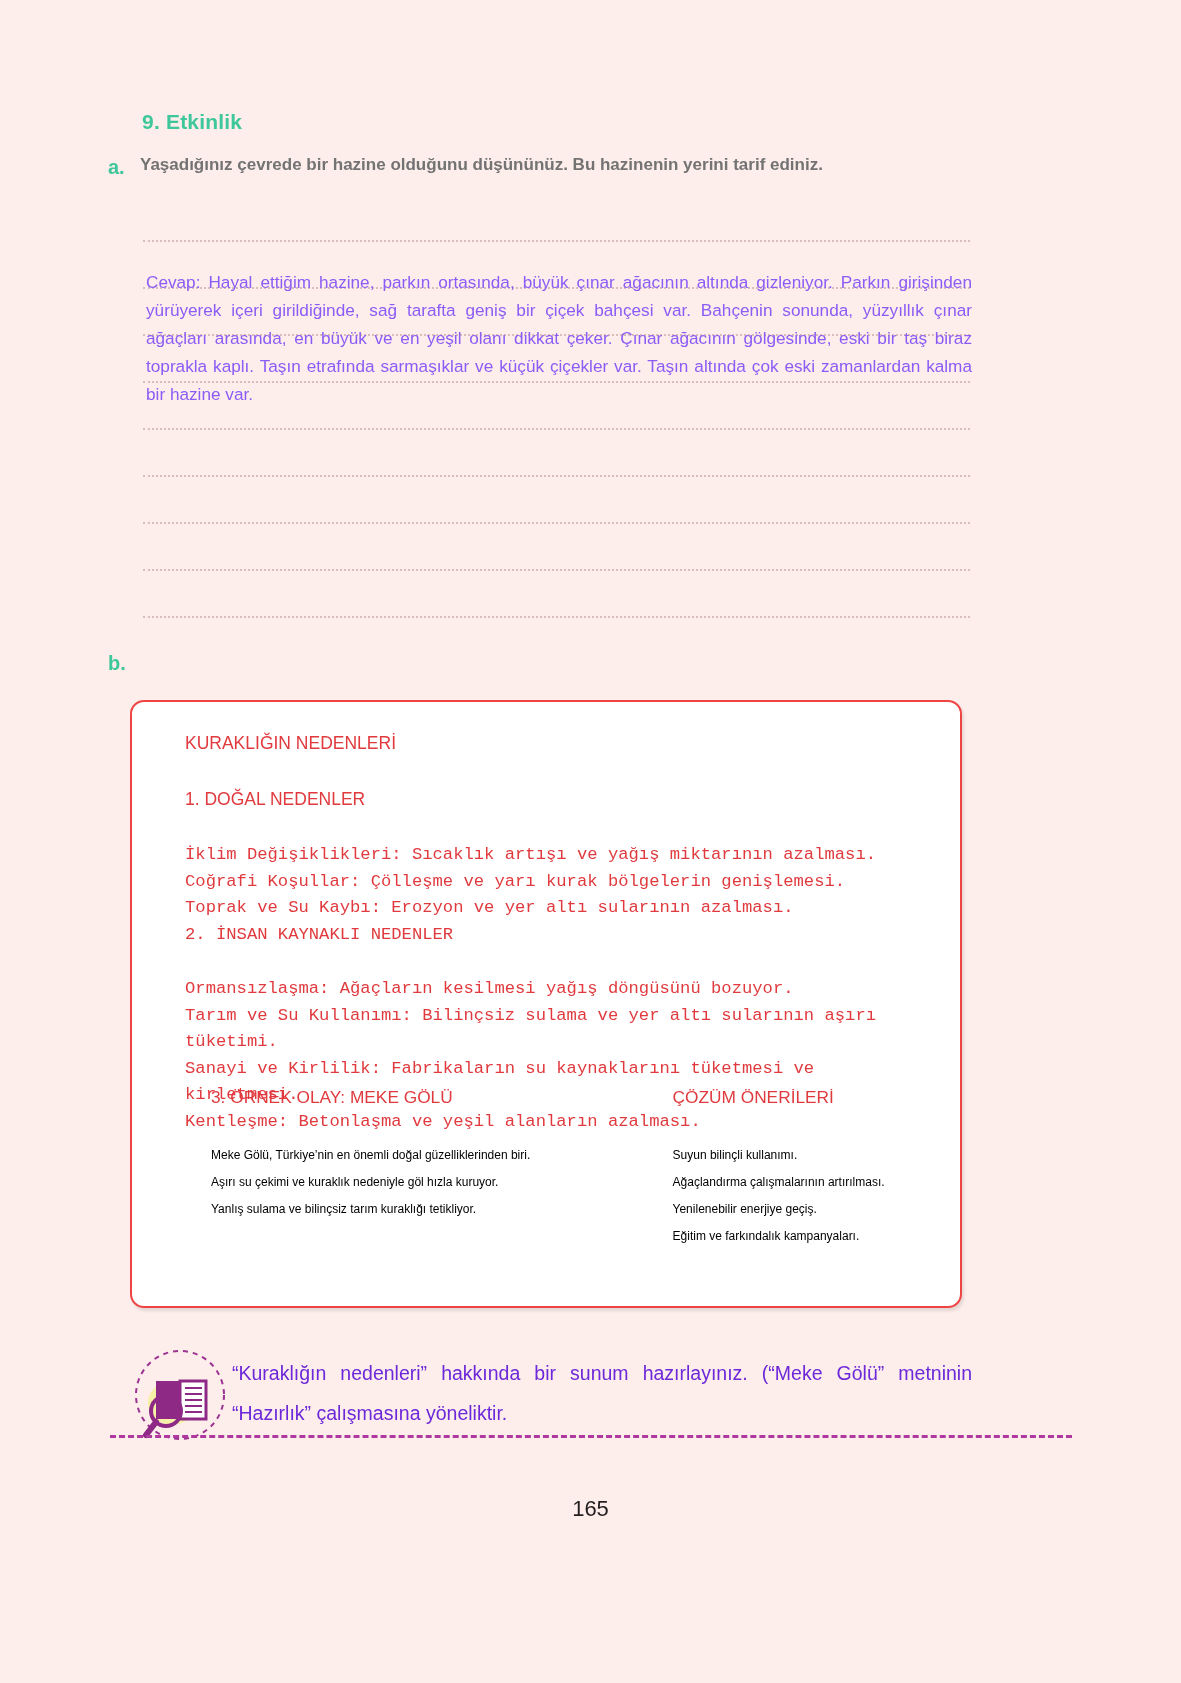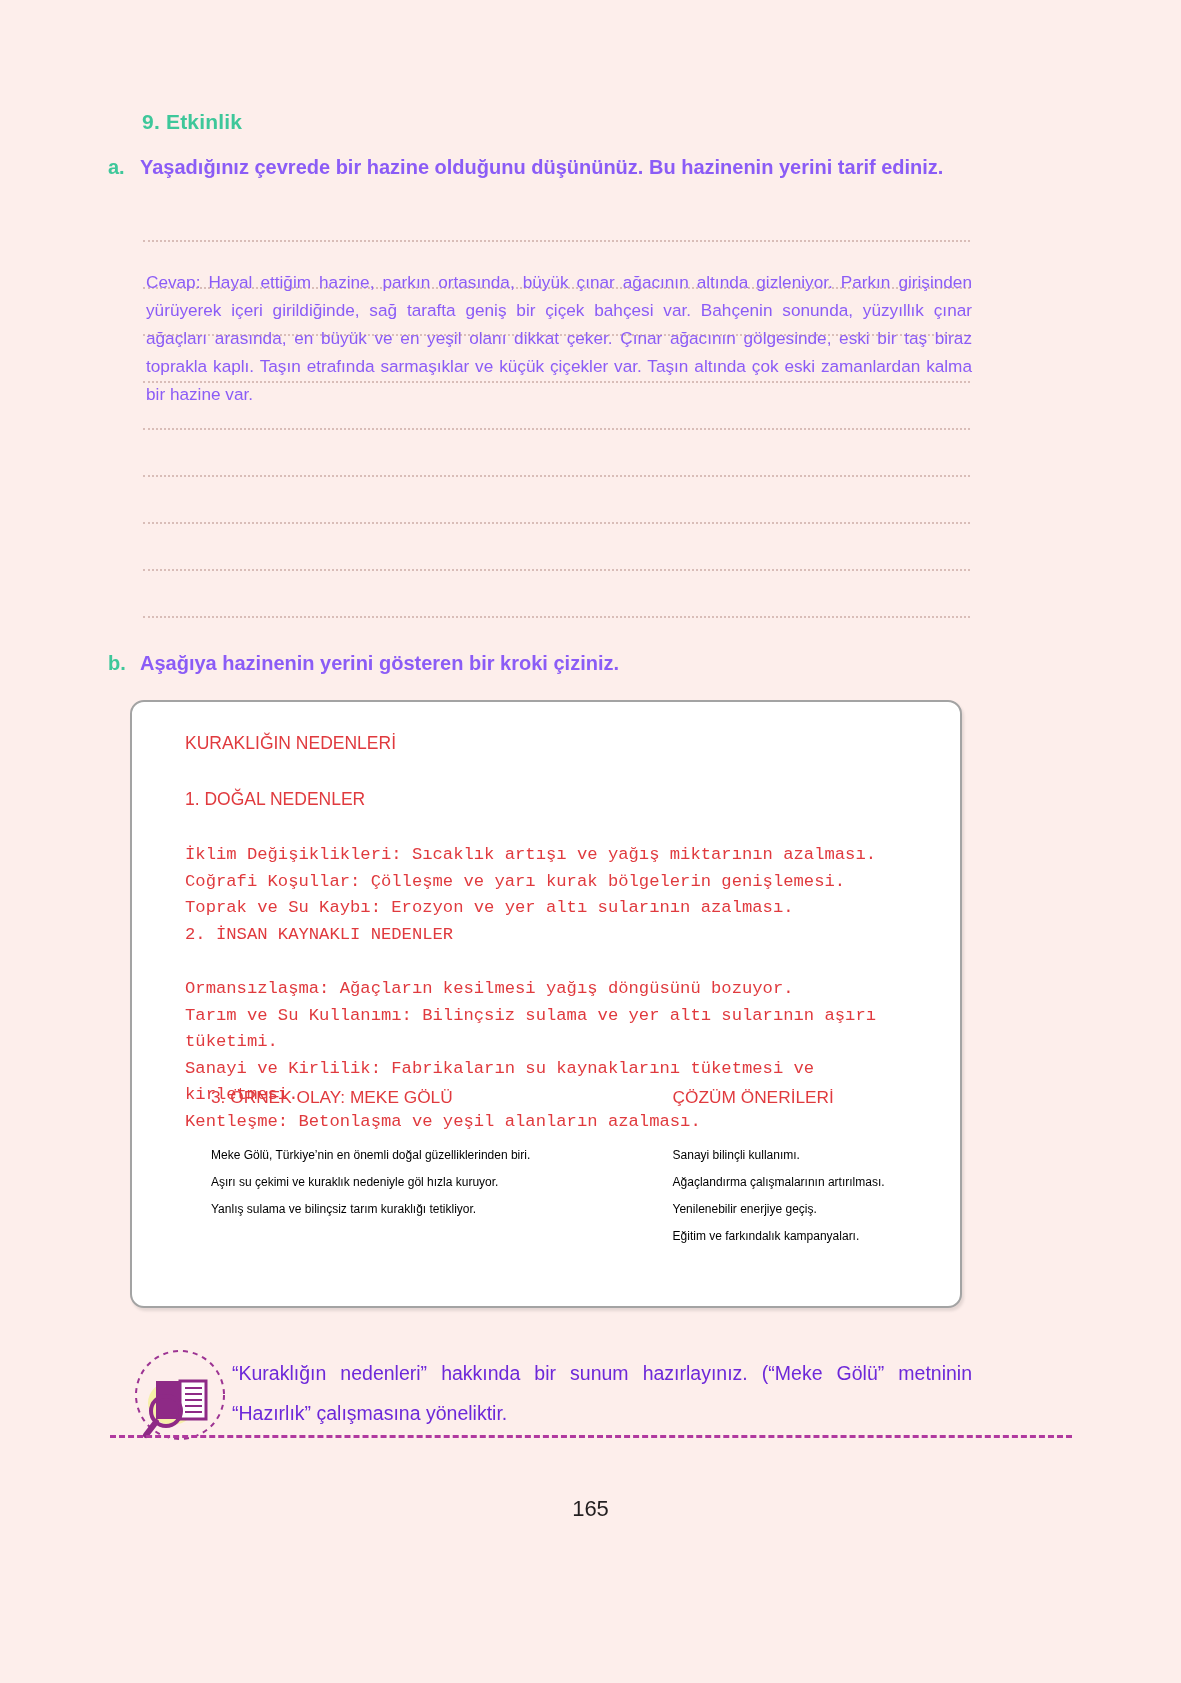--- a/index.html
+++ b/index.html
@@ -40,23 +40,23 @@
   }
   .q-letter {
     color: #3ec79a;
     font-weight: bold;
     font-size: 20px;
     width: 32px;
     flex: none;
     line-height: 1.55;
   }
   .q-text {
-    color: #8b5cf6;
+    color: #737373;
     font-weight: bold;
-    font-size: 20px;
+    font-size: 17px;
     line-height: 1.55;
     text-align: justify;
   }
   #q-a { left: 108px; top: 152px; width: 870px; }
   #q-a .q-text { width: 838px; }
   #q-b { left: 108px; top: 648px; width: 870px; }
 
   
   .lines-area {
     position: absolute;
@@ -87,21 +87,21 @@
   }
 
   
   .krokibox {
     position: absolute;
     left: 130px;
     top: 700px;
     width: 832px;
     height: 608px;
     background: #ffffff;
-    border: 2px solid #a3a3a3;
+    border: 2px solid #ef4444;
     border-radius: 14px;
     box-sizing: border-box;
     box-shadow: 2px 3px 3px rgba(0,0,0,.10);
     overflow: hidden;
   }
   .box-inner {
     position: absolute;
     left: 53px;
     top: 28px;
     right: 24px;
@@ -217,21 +217,20 @@
     <div class="dot-line" style="top:235px;"></div>
     <div class="dot-line" style="top:282px;"></div>
     <div class="dot-line" style="top:329px;"></div>
     <div class="dot-line" style="top:376px;"></div>
   </div>
 
   <div class="answer-text">Cevap: Hayal ettiğim hazine,  parkın ortasında, büyük çınar ağacının altında gizleniyor. Parkın girişinden yürüyerek içeri girildiğinde, sağ tarafta geniş bir çiçek bahçesi var. Bahçenin sonunda, yüzyıllık çınar ağaçları arasında, en büyük ve en yeşil olanı dikkat çeker. Çınar ağacının gölgesinde, eski bir taş biraz toprakla kaplı. Taşın etrafında sarmaşıklar ve küçük çiçekler var. Taşın altında çok eski zamanlardan kalma bir hazine var.</div>
 
   <div class="q-block" id="q-b">
     <span class="q-letter">b.</span>
-    <span class="q-text">Aşağıya hazinenin yerini gösteren bir kroki çiziniz.</span>
   </div>
 
   <div class="krokibox">
     <div class="box-inner">
       <p class="box-h1">KURAKLIĞIN NEDENLERİ</p>
       <p class="box-h2">1. DOĞAL NEDENLER</p>
       <p class="box-list">İklim Değişiklikleri: Sıcaklık artışı ve yağış miktarının azalması.
 Coğrafi Koşullar: Çölleşme ve yarı kurak bölgelerin genişlemesi.
 Toprak ve Su Kaybı: Erozyon ve yer altı sularının azalması.</p>
       <p class="box-list" style="margin-top:0;">2. İNSAN KAYNAKLI NEDENLER</p>
@@ -244,21 +243,21 @@
 
     <div class="two-col">
       <div class="col-left">
         <p class="col-head">3. ÖRNEK OLAY: MEKE GÖLÜ</p>
         <p class="col-body">Meke Gölü, Türkiye’nin en önemli doğal güzelliklerinden biri.
 Aşırı su çekimi ve kuraklık nedeniyle göl hızla kuruyor.
 Yanlış sulama ve bilinçsiz tarım kuraklığı tetikliyor.</p>
       </div>
       <div class="col-right">
         <p class="col-head">ÇÖZÜM ÖNERİLERİ</p>
-        <p class="col-body">Sanayi bilinçli kullanımı.
+        <p class="col-body">Suyun bilinçli kullanımı.
 Ağaçlandırma çalışmalarının artırılması.
 Yenilenebilir enerjiye geçiş.
 Eğitim ve farkındalık kampanyaları.</p>
       </div>
     </div>
   </div>
 
   <div class="note">
     <div class="note-icon">
       <svg width="96" height="96" viewBox="0 0 96 96" xmlns="http://www.w3.org/2000/svg">

